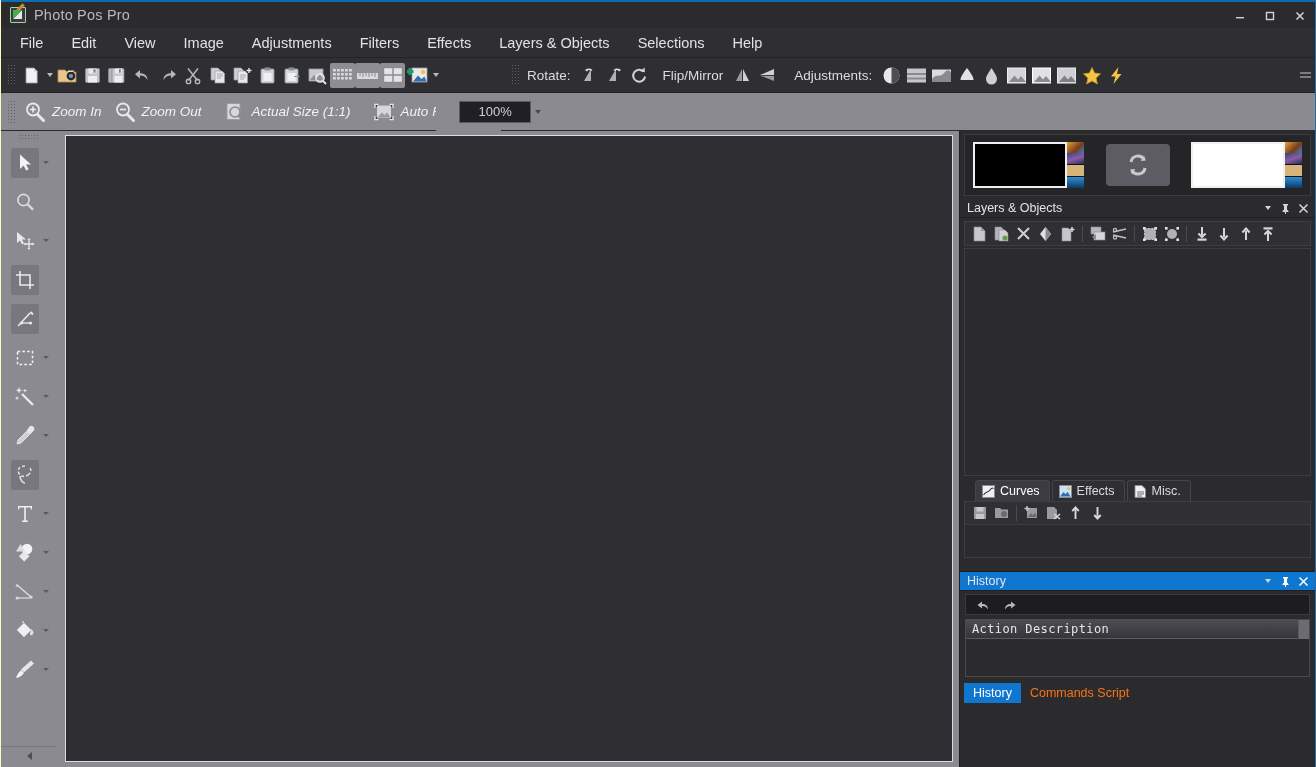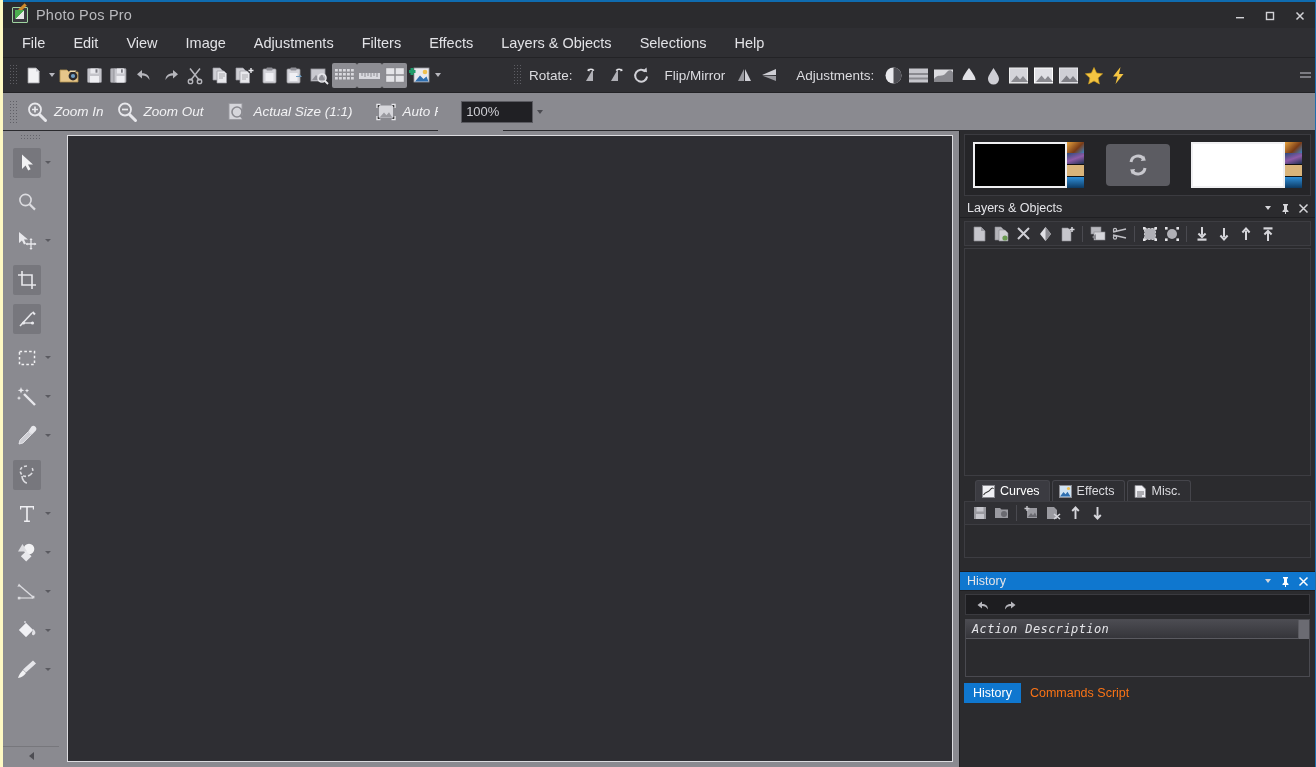--- a/index.html
+++ b/index.html
@@ -8,21 +8,21 @@
     background:#1b1b1f;
     font-family:"Liberation Sans", sans-serif;
     overflow:hidden;
     -webkit-font-smoothing:antialiased;
   }
   .app {
     position:relative;
     width:1316px; height:767px;
     background:#2b2b2e;
     display:flex; flex-direction:column;
-    border-left:3px solid #fef9c3;
+    border-left:1px solid #fef9c3;
     border-right:1px solid #1f6fae;
   }
 
   
   .titlebar {
     height:28px; flex:0 0 28px;
     background:#2b2b2e;
     display:flex; align-items:center;
     border-top:2px solid #0f6cb0;
     position:relative;
@@ -101,20 +101,21 @@
     width:8px;height:24px;margin:0 5px 0 6px;
     background-image:radial-gradient(#5f5f66 0.8px, transparent 0.9px);
     background-size:3px 3px;
   }
   .zbtn { display:flex; align-items:center; gap:6px; padding:3px 8px 3px 4px; border-radius:2px; }
   .zbtn span{ color:#f2f2f4; font-size:13.5px; white-space:nowrap;font-style:italic; }
   .zoom-input {
     width:72px; height:22px; background:#202024; color:#cfcfd4;
     border:1px solid #5a5a60; font-size:13px; padding:1px 4px;
     font-family:"Liberation Sans", sans-serif;
+    text-align:center;
   }
   .zoom-combo{ display:flex; align-items:stretch; margin-left:4px; }
   .zoom-arrow{ width:13px; background:#8a8a90; display:flex;align-items:center;justify-content:center; }
   .zoom-arrow .caret{ border-top-color:#4a4a50; }
   .zoom-panel-bg{ position:absolute; left:435px; top:0; width:65px; height:38px; background:#8a8a90; }
   .zexpander{ position:absolute; left:524px; top:50%; transform:translateY(-50%); display:flex;flex-direction:column;gap:2px; }
   .zexpander i{ display:block;width:11px;height:2px;background:#5b5b61; }
 
   
   .body { flex:1 1 auto; display:flex; position:relative; min-height:0; }
@@ -225,21 +226,21 @@
   .sub-area{ height:33px; background:#2b2b2e; border:1px solid #3d3d42; border-top:none; margin:0 4px; }
 
   
   .history-panel{ flex:0 0 auto; border-top:1px solid #1d1d20;margin-top:13px; }
   .hist-toolbar{
     height:21px; display:flex; align-items:center; gap:4px; padding:0 7px;
     background:#1d1d20; border:1px solid #3a3a3f; margin:3px 5px 0 5px;
   }
   .hist-list{
     height:58px; margin:4px 5px 0 5px; background:#2b2b2e;
-    border:1px solid #4a4a50; position:relative;font-style:italic;
+    border:1px solid #4a4a50; position:relative;
   }
   .hist-colhead{
     height:19px; background:linear-gradient(#4c4c52,#35353a);
     border-bottom:1px solid #5a5a60; display:flex;align-items:center;
     padding-left:6px; color:#e6e6ea; font-size:12px;
     font-family:"DejaVu Sans Mono", monospace; letter-spacing:.4px;
   }
   .hist-scroll{
     position:absolute; right:0; top:0; width:11px; height:19px;
     background:#6b6b72; border-left:1px solid #5a5a60;

